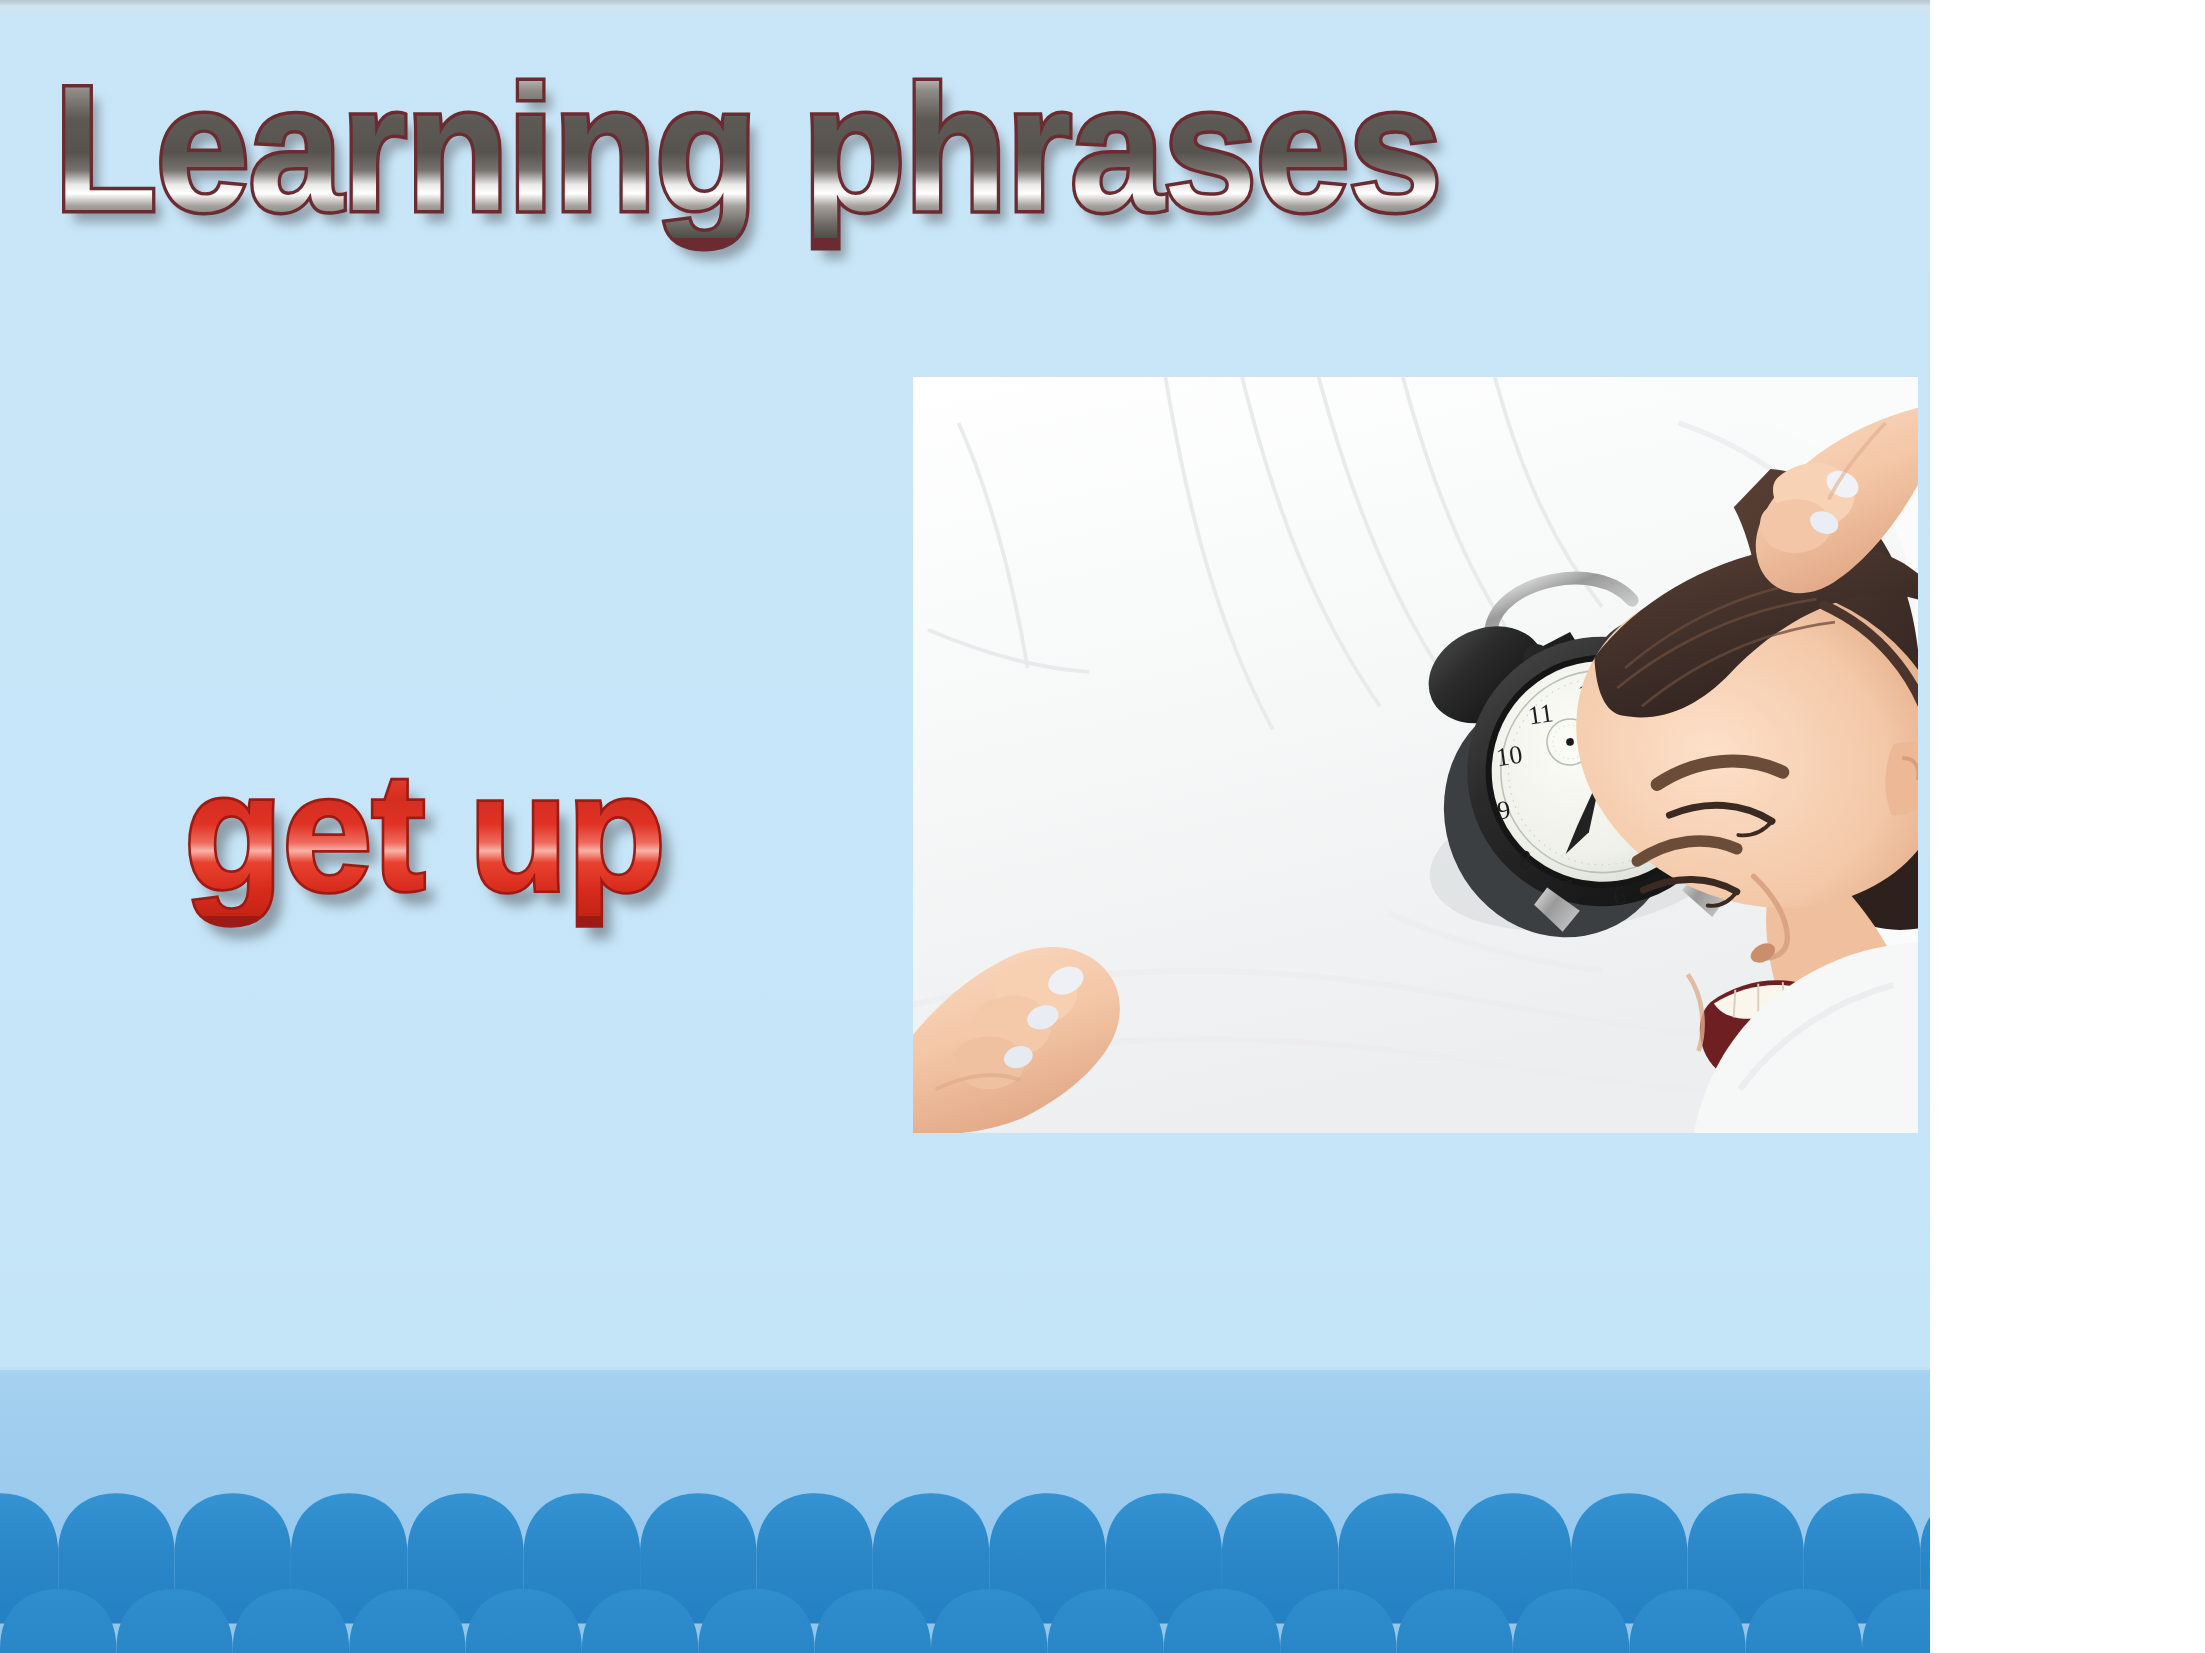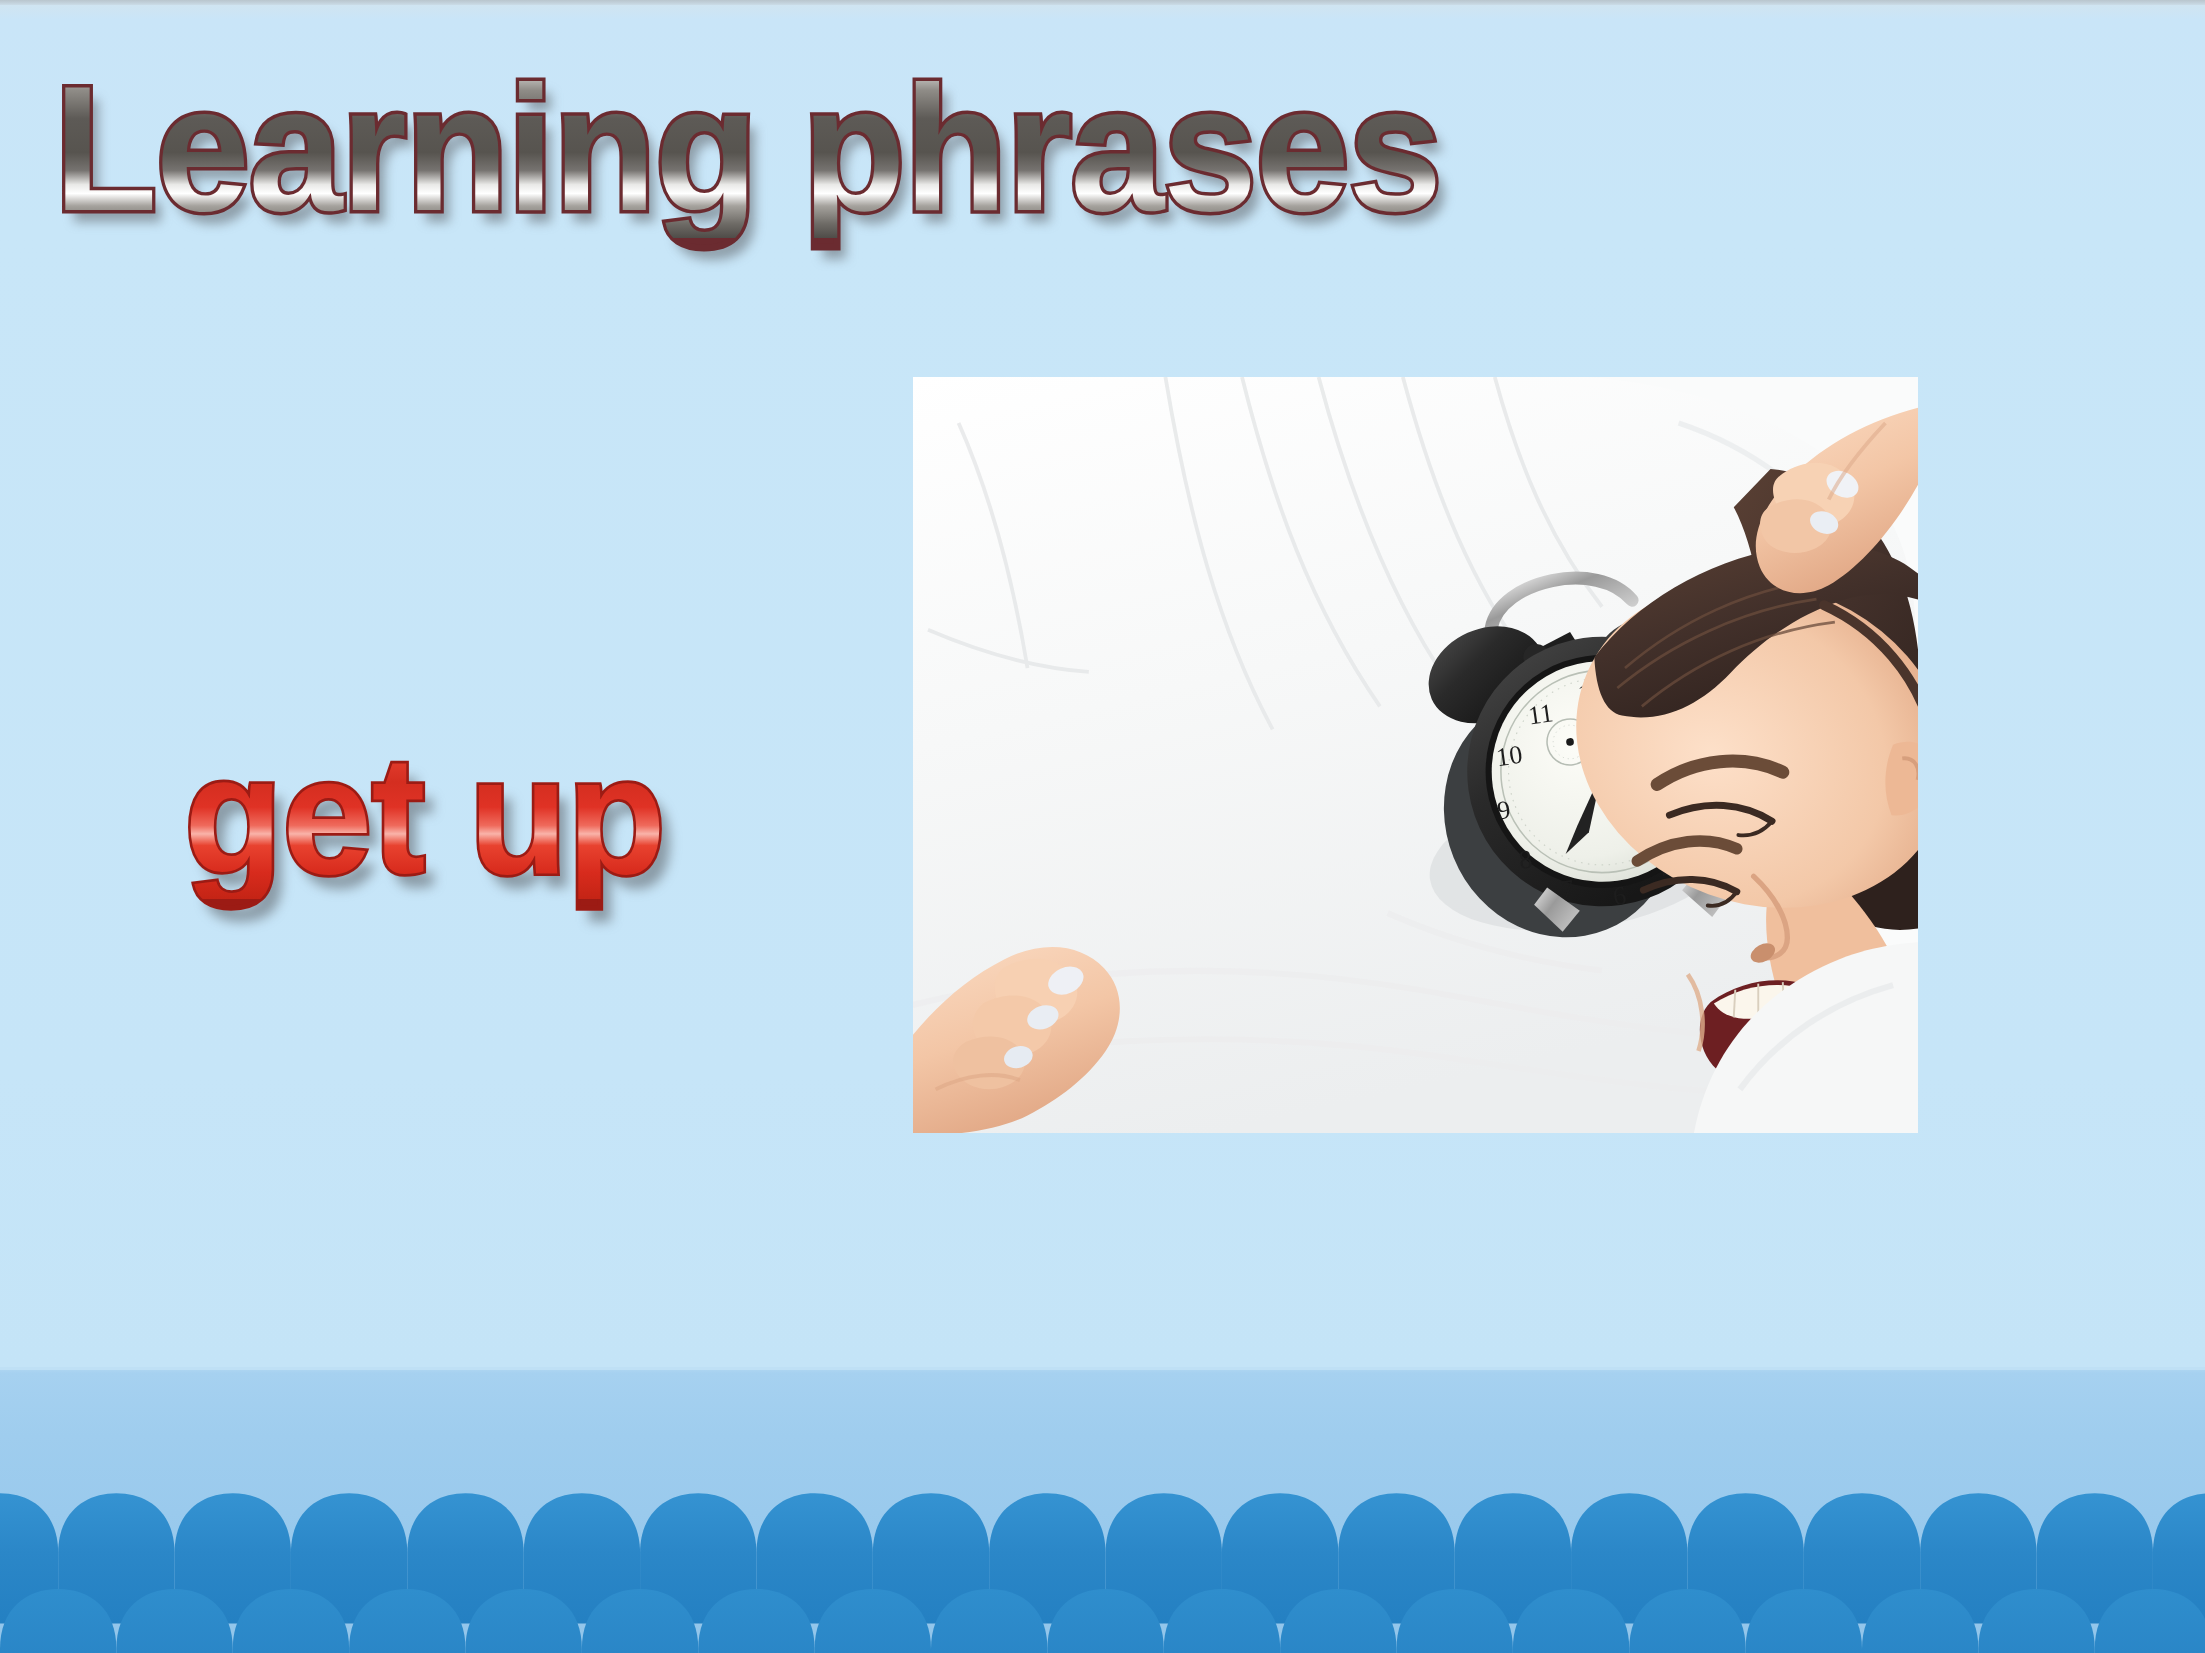--- a/index.html
+++ b/index.html
@@ -7,21 +7,21 @@
     padding: 0;
     background: #ffffff;
   }
   body {
     font-family: "Liberation Sans", sans-serif;
   }
 
   
   #slide {
     position: relative;
-    width: 2205px;
+    width: 1930px;
     height: 1654px;
     overflow: hidden;
     background: linear-gradient(to bottom,
                 #d2e4ef 0px,
                 #c9e5f8 20px,
                 #c8e6f8 230px,
                 #c6e5f8 1072px,
                 #c4e4f7 1363px);
   }
 
@@ -88,21 +88,21 @@
     -webkit-background-clip: text;
     background-clip: text;
     color: transparent;
     -webkit-text-fill-color: transparent;
   }
 
   
   .phrase-wrap {
     position: absolute;
     left: 184px;
-    top: 732px;
+    top: 749px;
     width: 536px;
     height: 214px;
   }
   .phrase {
     position: relative;
     font-family: "Liberation Sans", sans-serif;
     font-weight: bold;
     font-size: 167px;
     line-height: 167px;
     letter-spacing: -0.8px;

